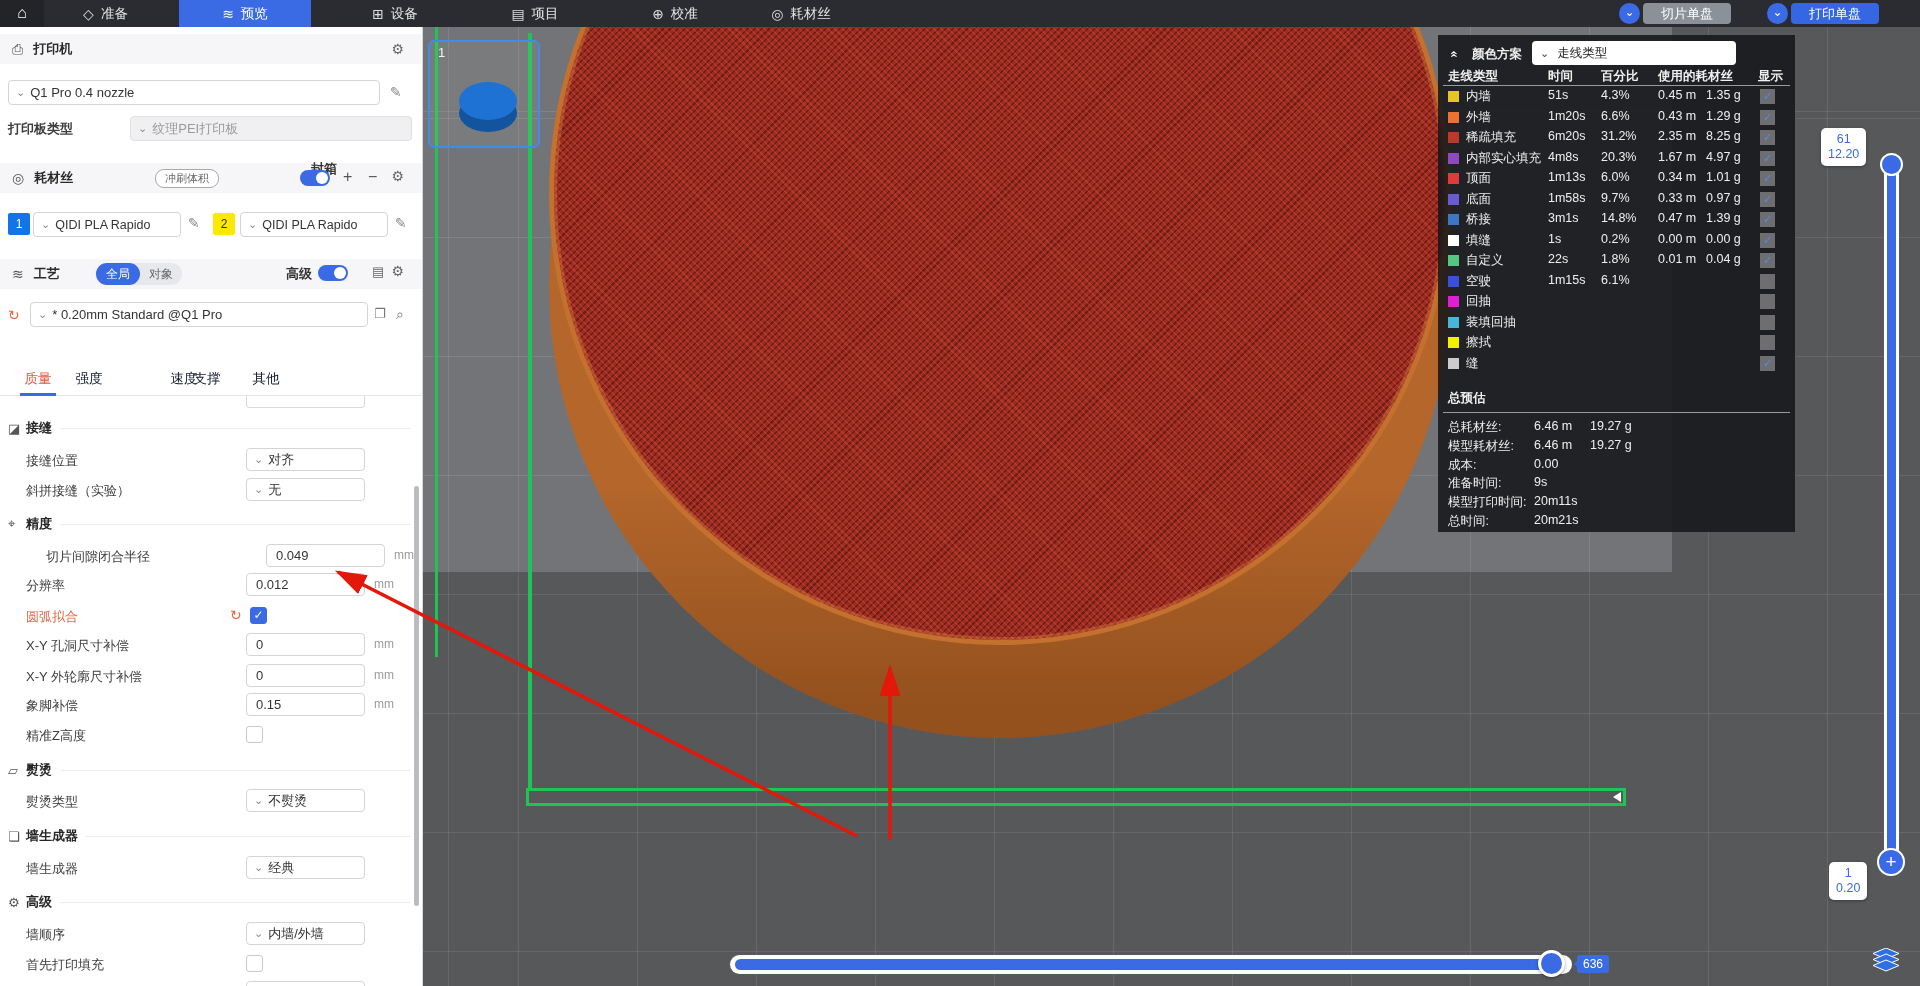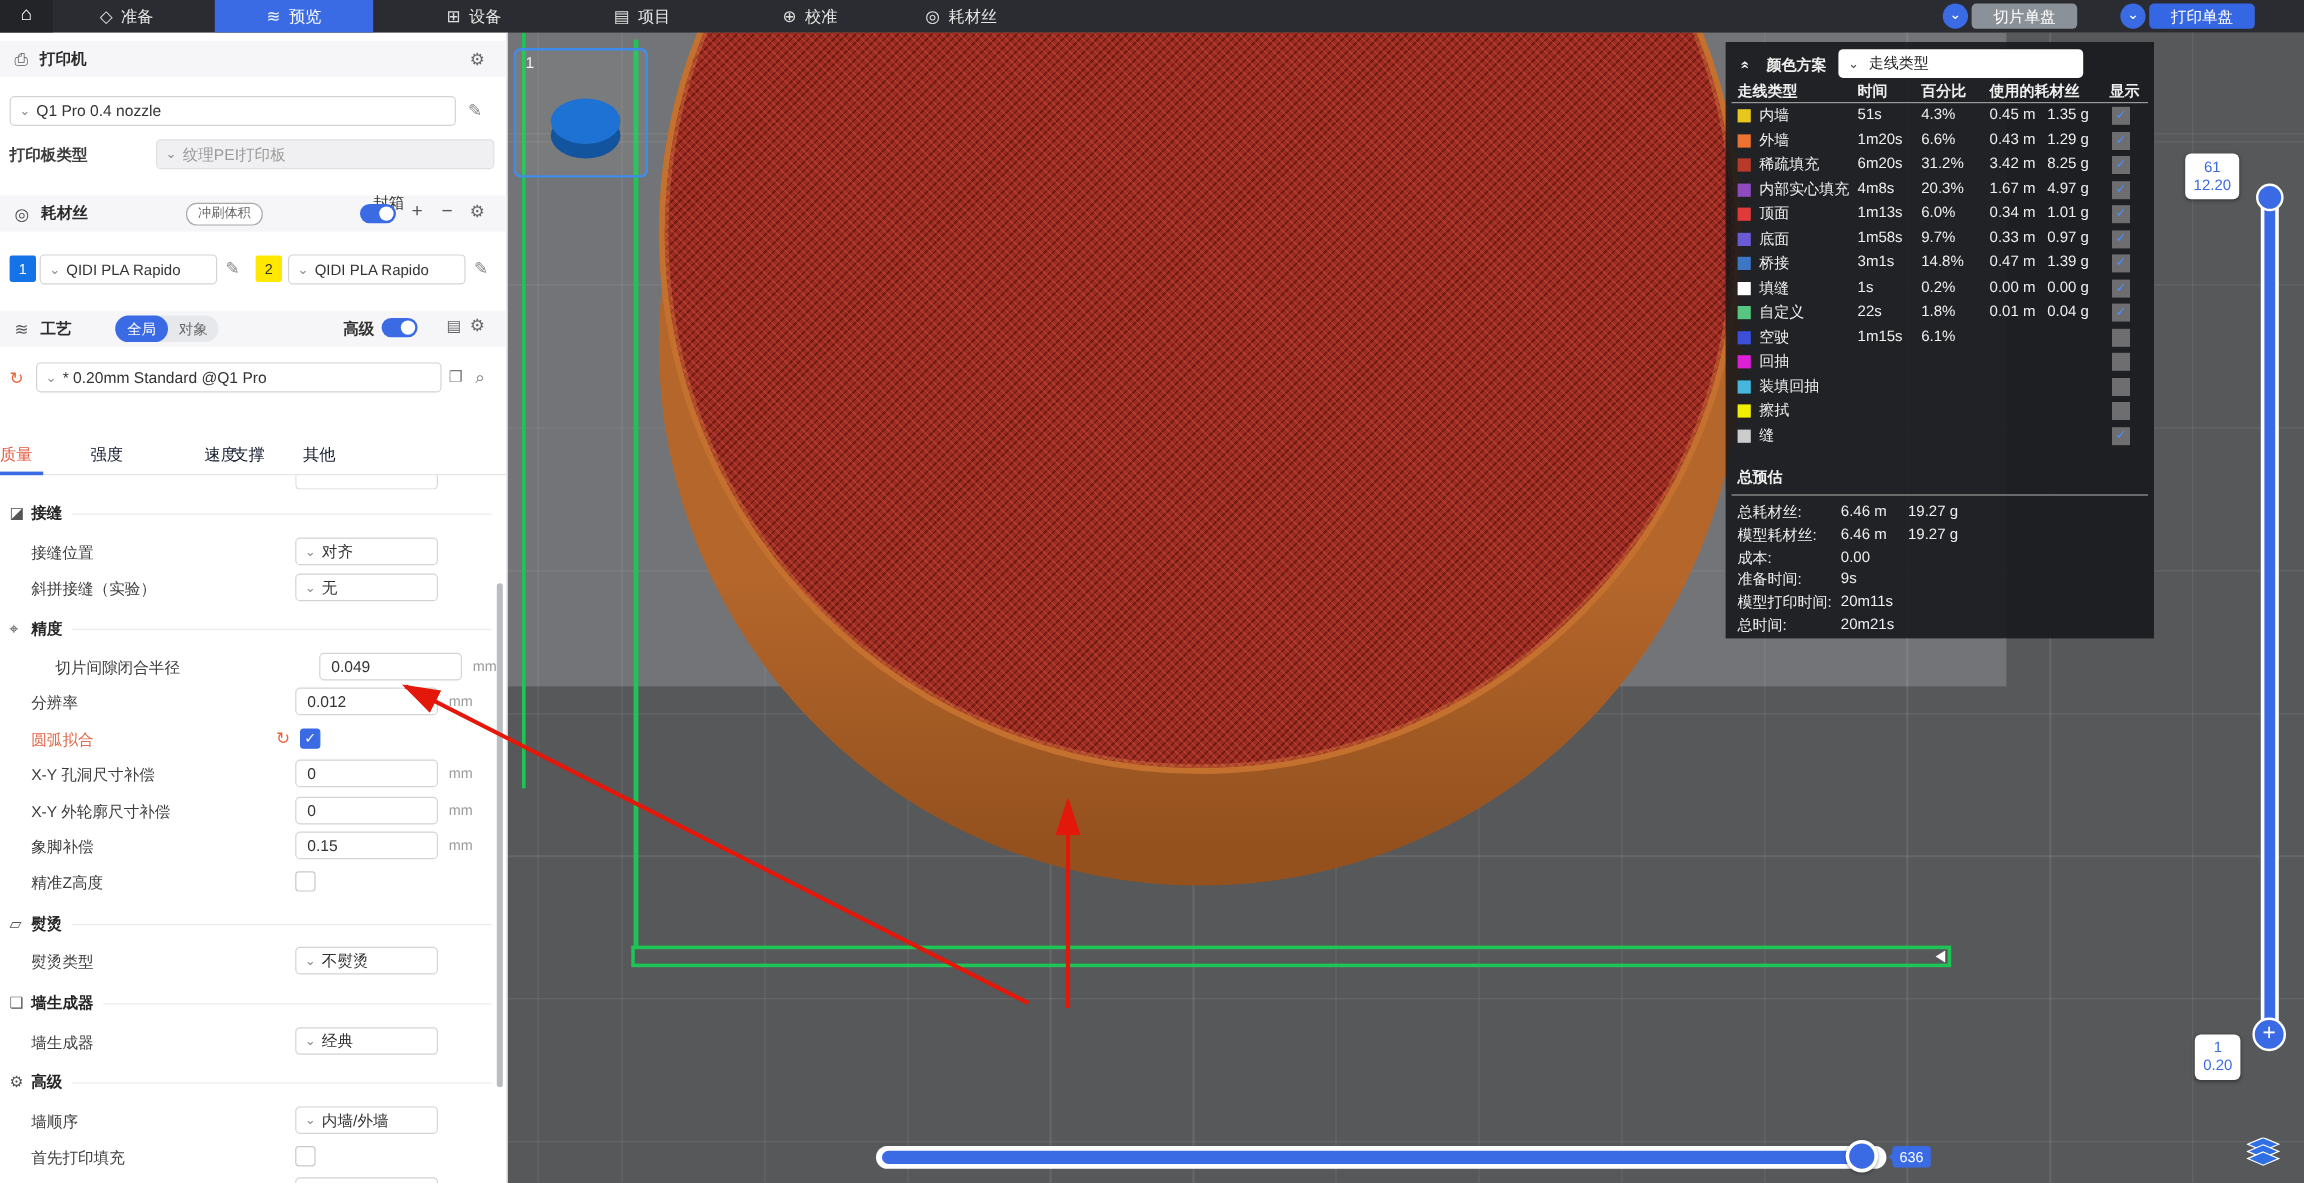--- a/index.html
+++ b/index.html
@@ -189,21 +189,21 @@
     <div class="selbox dis" style="left:130px;top:89px;width:282px;">
       <span class="chv">⌄</span>
       <span>纹理PEI打印板</span>
       </div>
 
     <div class="strip" style="top:136px;">
       <span class="hic">◎</span>
       <span class="htxt">耗材丝</span>
     </div>
     <div class="pillbtn" style="left:155px;top:142px;">冲刷体积</div>
-    <span style="position:absolute;left:263px;top:133px;font-weight:normal;padding-left:48px;">封箱</span>
+    <span style="position:absolute;left:263px;top:133px;font-weight:bold;padding-left:48px;">封箱</span>
     <div class="toggle" style="left:300px;top:143px;"></div>
     <span style="position:absolute;left:343px;top:141px;font-size:16px;color:#555;">+</span>
     <span style="position:absolute;left:368px;top:141px;font-size:16px;color:#555;">−</span>
     <span class="gear-r" style="top:141px;">⚙</span>
 
     <div class="slotnum" style="left:8px;top:186px;background:#1473E6;color:#fff;">1</div>
     <div class="selbox" style="left:33px;top:185px;width:148px;">
       <span class="chv">⌄</span>
       <span style="font-size:12.5px;">QIDI PLA Rapido</span>
       </div>
@@ -230,21 +230,21 @@
 
     <span class="rsic" style="left:8px;top:280px;">↻</span>
     <div class="selbox" style="left:30px;top:275px;width:338px;">
       <span class="chv">⌄</span>
       <span>* 0.20mm Standard @Q1 Pro</span>
       </div>
     <span style="position:absolute;left:374px;top:279px;color:#777;font-size:13px;">❐</span>
     <span style="position:absolute;left:396px;top:279px;color:#777;font-size:14px;">⌕</span>
 
     <div class="ptabs">
-      <div class="ptab sel" style="left:0;width:36px;text-align:left;">质量</div>
+      <div class="ptab sel" style="left:20px;width:36px;text-align:center;">质量</div>
       <div class="ptab" style="left:71px;width:36px;text-align:center;">强度</div>
       <div class="ptab" style="left:130px;width:36px;text-align:center;margin-left:36px;">速度</div>
       <div class="ptab" style="left:189px;width:36px;text-align:center;">支撑</div>
       <div class="ptab" style="left:248px;width:36px;text-align:center;">其他</div>
     </div>
     <div class="partialbox"></div>
 
     <div class="shead" style="top:392px;">
       <span class="sic">◪</span>
       <span class="stl">接缝</span>
@@ -389,21 +389,21 @@
           <span class="cp">6.6%</span>
           <span class="cm">0.43 m</span>
           <span class="cg">1.29 g</span>
           <span class="chk on">✓</span>
         </div>
       <div class="lg-row">
           <span class="sw" style="background: rgb(183, 58, 43);"></span>
           <span class="cl">稀疏填充</span>
           <span class="ct">6m20s</span>
           <span class="cp">31.2%</span>
-          <span class="cm">3.42 m</span>
+          <span class="cm">2.35 m</span>
           <span class="cg">8.25 g</span>
           <span class="chk on">✓</span>
         </div>
       <div class="lg-row">
           <span class="sw" style="background: rgb(142, 75, 191);"></span>
           <span class="cl">内部实心填充</span>
           <span class="ct">4m8s</span>
           <span class="cp">20.3%</span>
           <span class="cm">1.67 m</span>
           <span class="cg">4.97 g</span>

